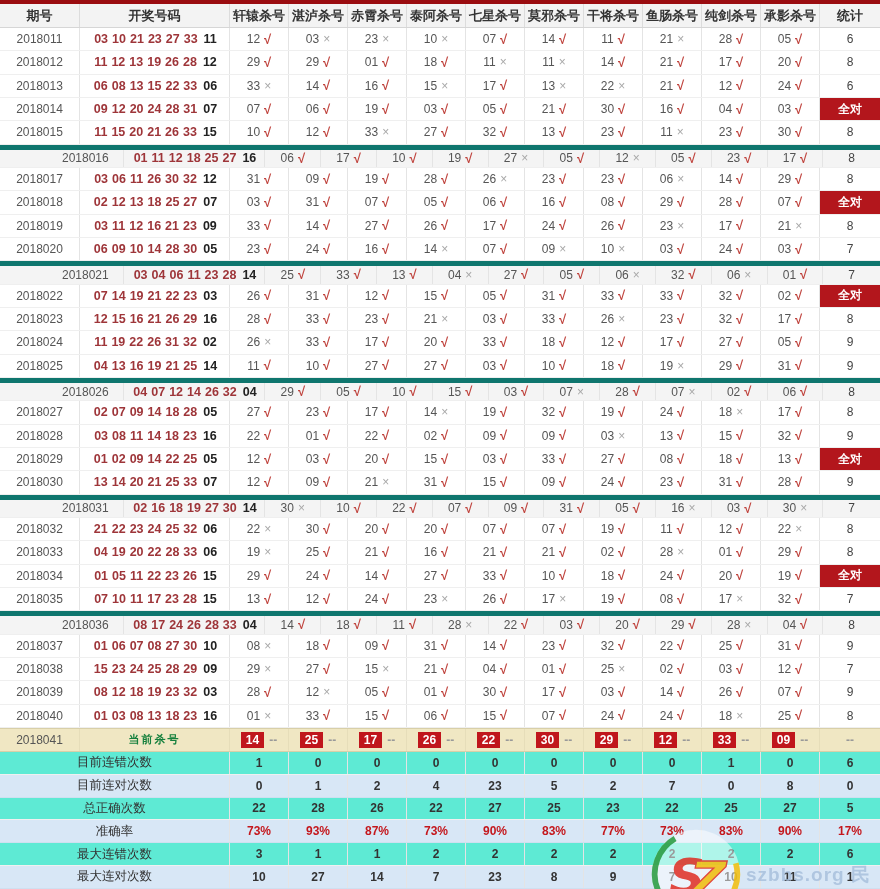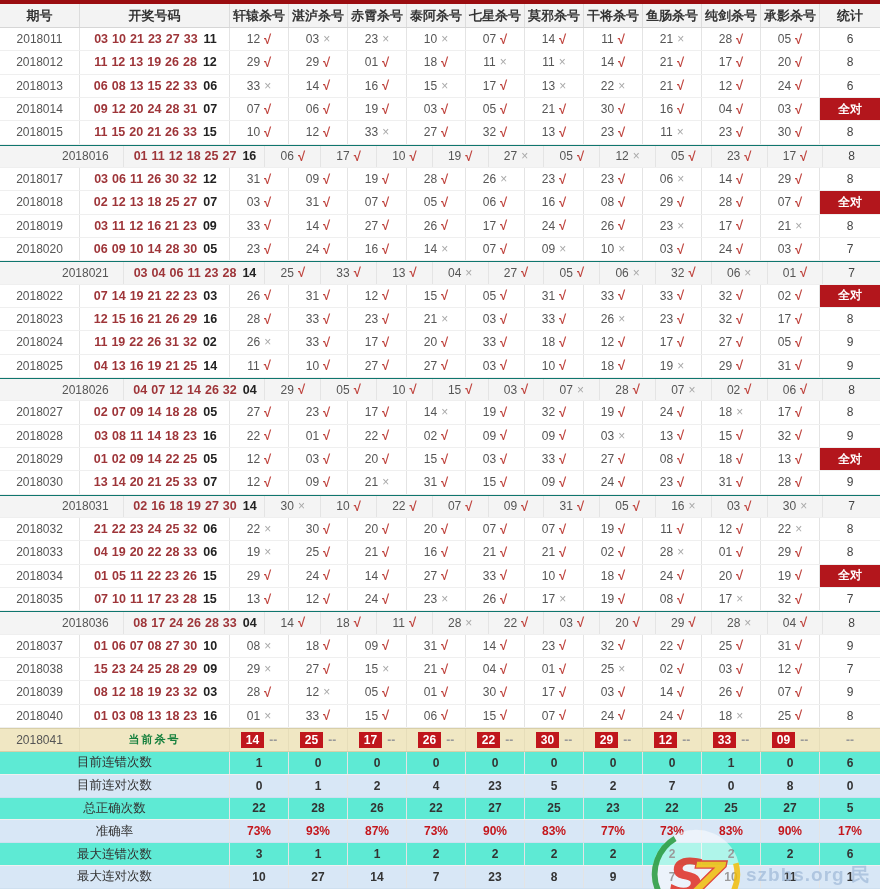--- a/index.html
+++ b/index.html
@@ -18,21 +18,21 @@
   .w-nums   { width:150px; }
   .w-kill   { width:59px; }
   .w-stat   { width:60px; border-right:none; }
   
   .hrow { height:24px; background:#f3f3f3; border-bottom:1px solid #d6d6d6;
           font-weight:bold; font-size:13px; color:var(--header_text); }
   .hrow .cell { border-right:1px solid #dcdcdc; }
   .hrow .w-stat { border-right:none;text-align:right; }
   
   .drow { height:23.33px; font-size:12px; border-bottom:1px solid #efefef; background:#fff; }
-  .drow.band { background:#f4f4f4; border-top:1px solid #0f766e;padding-left:48px; }
+  .drow.band { background:#f4f4f4; border-top:5px solid #0f766e;padding-left:48px; }
   .period { color:#555; }
   .nums .red  { color:var(--red_ball); font-weight:bold; font-size:12.5px; margin:0 2px; }
   .nums .blue { color:var(--blue_ball); font-weight:bold; font-size:12.5px; margin-left:4px; }
   .kill .n  { color:#555; margin-right:4px; }
   .kill .ok { color:var(--check); font-weight:bold; font-size:13px; }
   .kill .no { color:var(--cross); font-size:12px; }
   .stat { color:#444; }
   .stat.full { background:var(--all_correct_bg); color:var(--all_correct_text);
                font-weight:bold; font-size:12px; }
   

